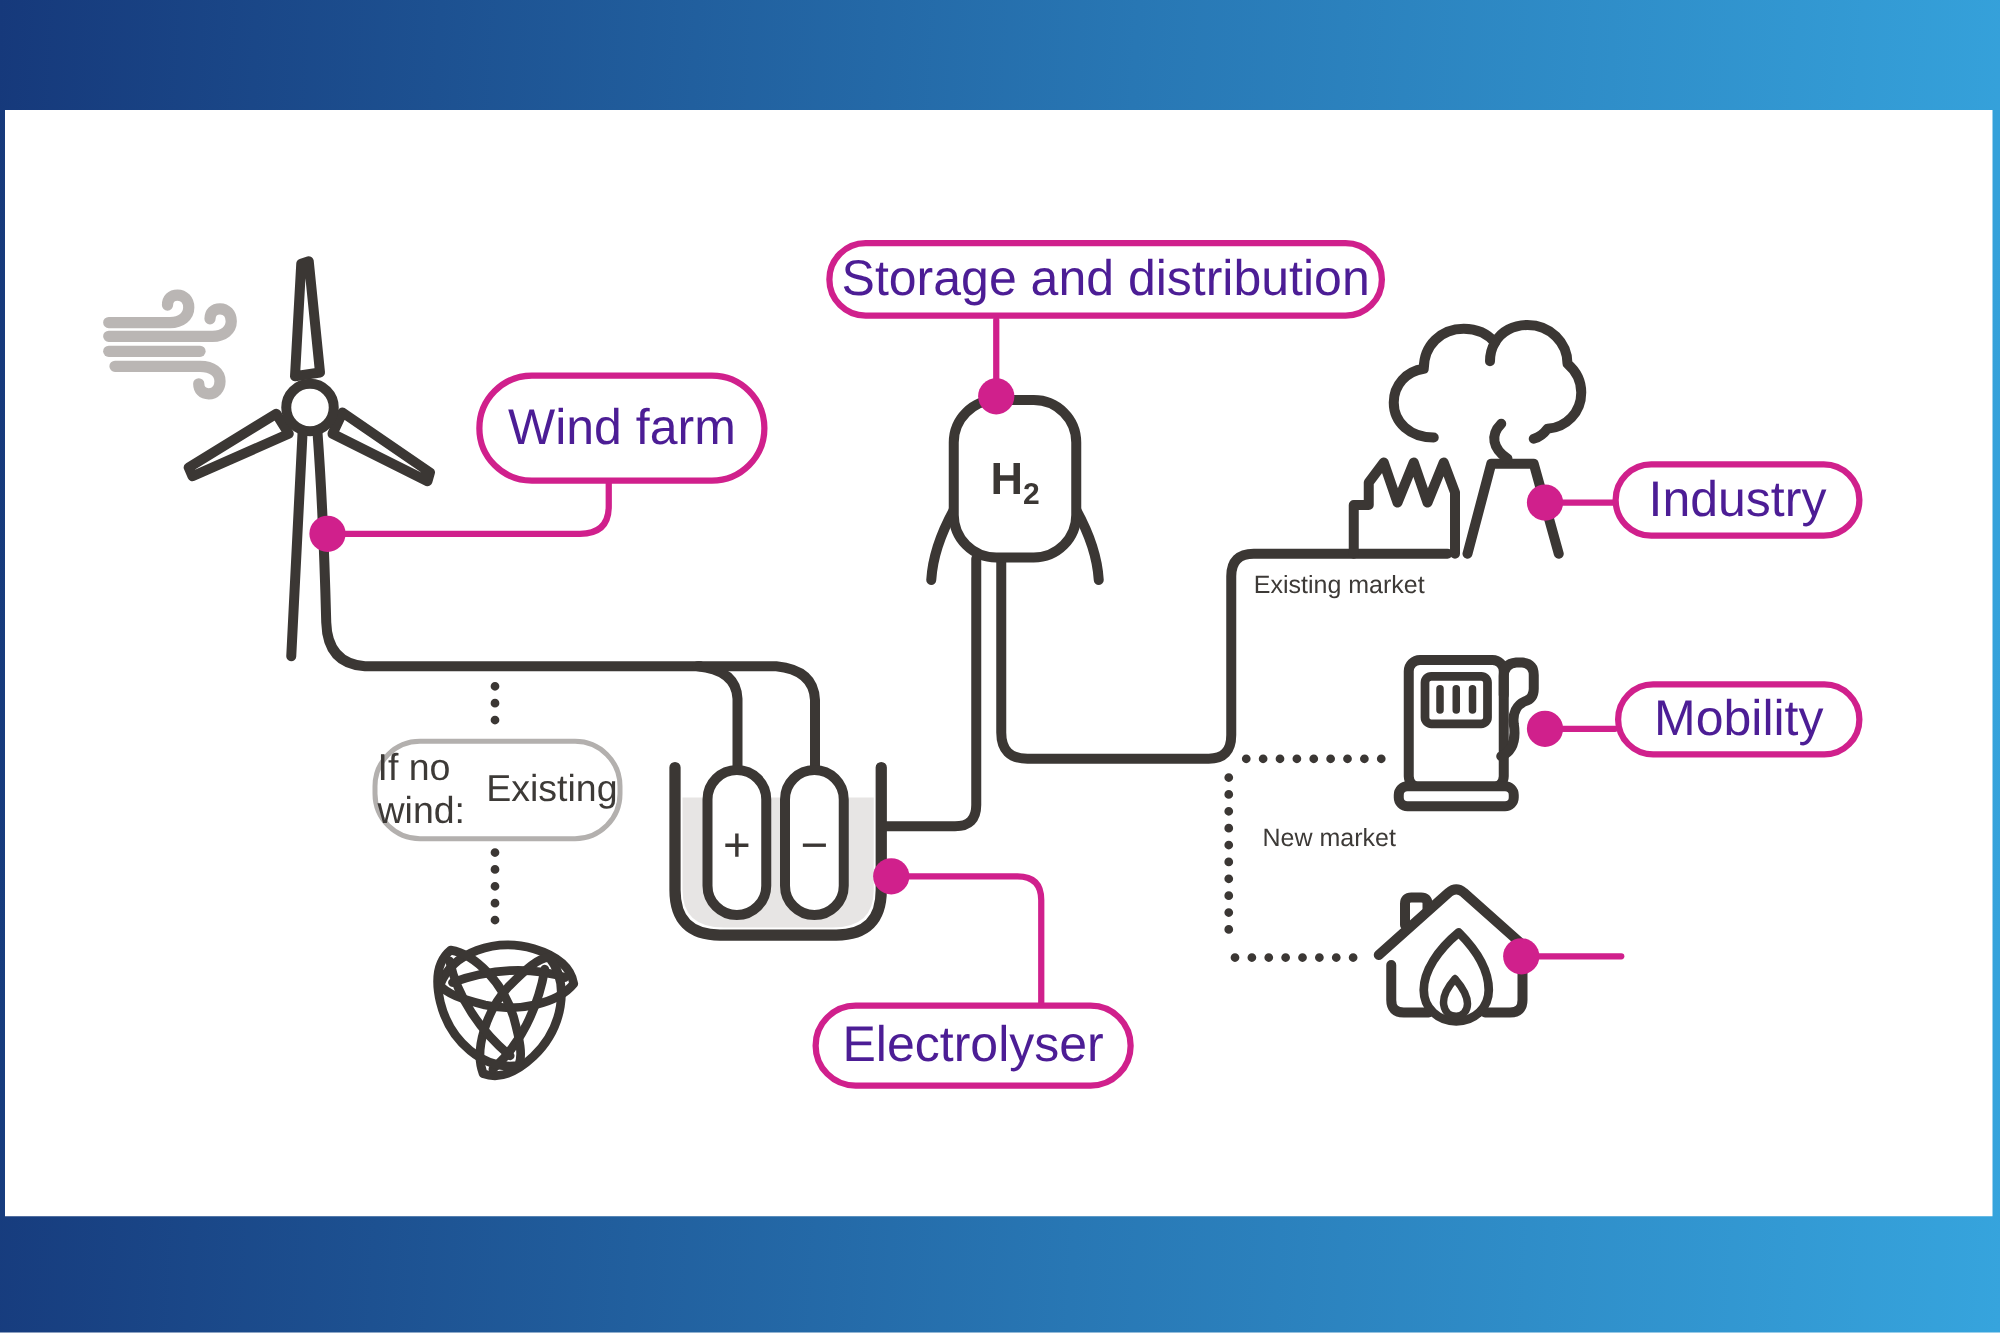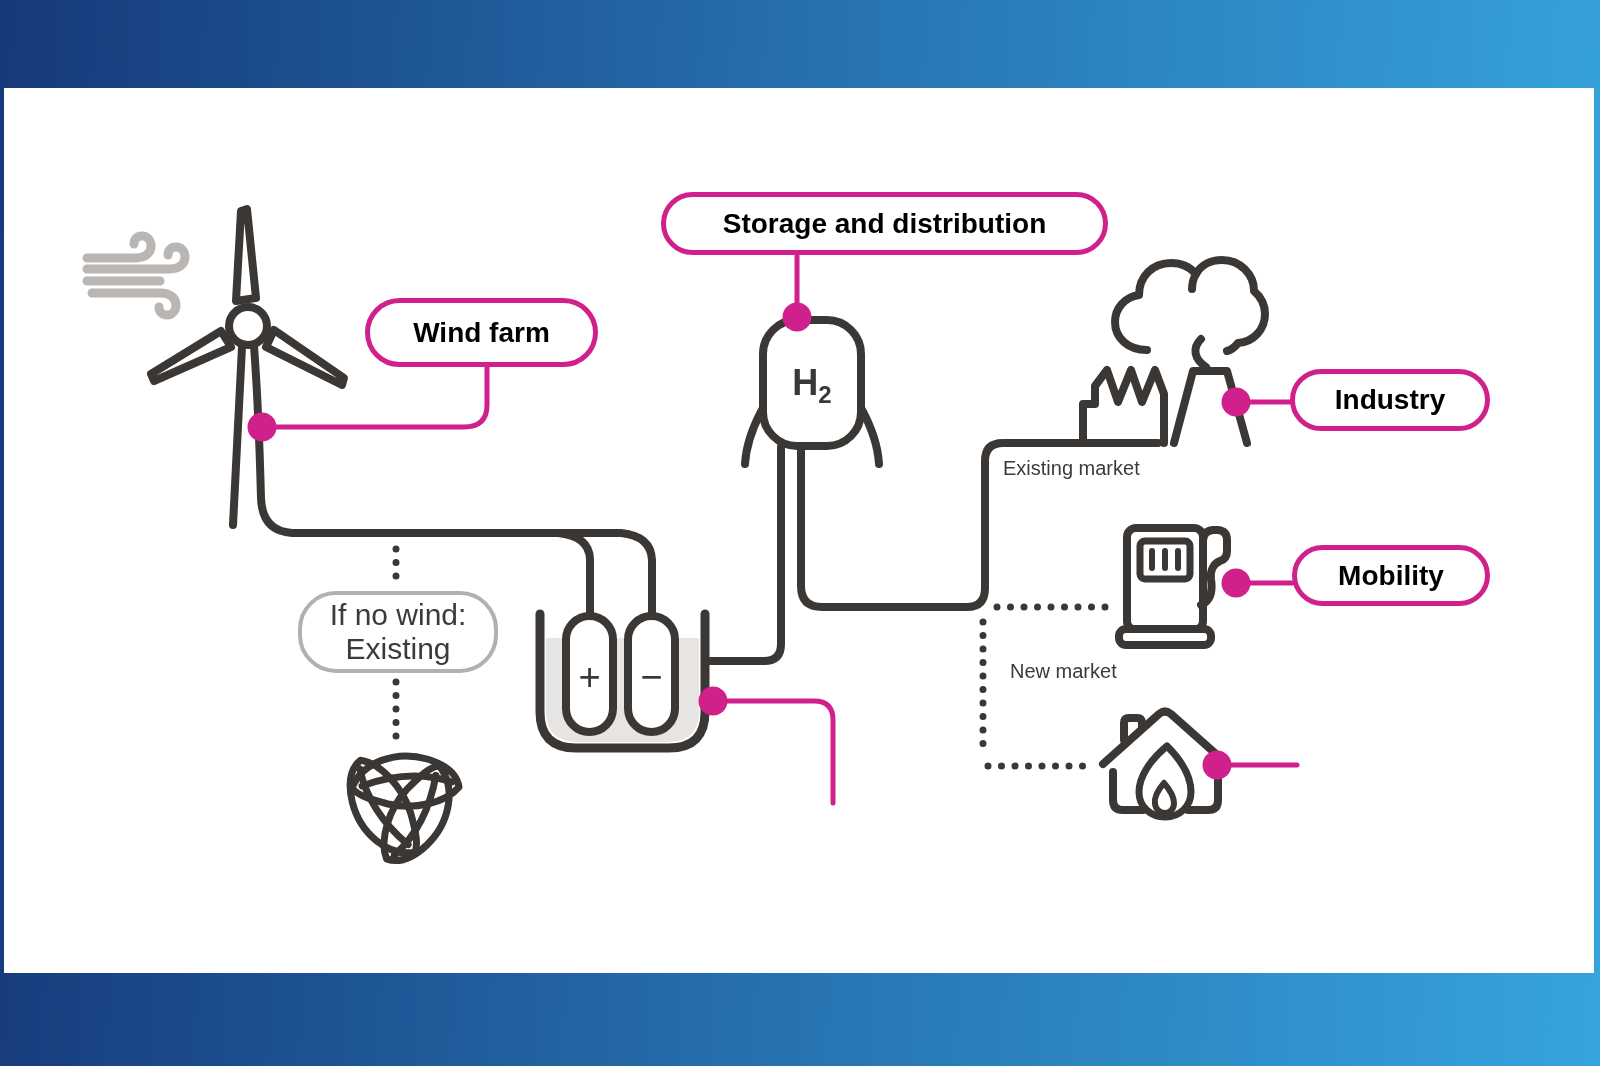--- a/index.html
+++ b/index.html
@@ -2,25 +2,25 @@
 <html><head>
 <meta charset="utf-8">
 <style>
   html,body{margin:0;padding:0;}
   body{font-family:"Liberation Sans","DejaVu Sans",sans-serif;}
   .stage{position:relative;width:1600px;height:1066px;overflow:hidden;
          background:linear-gradient(93deg,#16397B 0%,#2877B4 55%,#36A4DD 100%);}
   .paper{position:absolute;left:4px;top:88px;width:1590px;height:885px;background:#FFFFFF;}
   .art{position:absolute;left:0;top:0;width:1600px;height:1066px;}
   .pill{position:absolute;background:#FFFFFF;border:5px solid #D0208C;border-radius:999px;
-        color:#000000;font-weight:700;font-size:28px;display:flex;align-items:center;
+        color:#4c1d95;font-weight:400;font-size:40px;display:flex;align-items:center;
         justify-content:center;white-space:nowrap;box-sizing:border-box;}
   .pill-gray{position:absolute;background:#FFFFFF;border:4px solid #B3B0AE;border-radius:38px;
         color:#3D3A37;font-weight:400;font-size:30px;line-height:1.15;display:flex;
-        flex-direction:column;align-items:center;justify-content:center;box-sizing:border-box;}
+        align-items:center;justify-content:center;box-sizing:border-box;}
   .plainlabel{position:absolute;color:#3D3A37;font-size:20px;font-weight:400;white-space:nowrap;}
   .h2label{position:absolute;color:#3B3734;font-size:36px;font-weight:600;text-align:center;}
   .h2label sub{font-size:24px;}
   .electrode-sign{position:absolute;color:#3B3734;font-size:38px;font-weight:400;
         text-align:center;line-height:38px;}
 </style>
 </head>
 <body>
 
 <div class="stage">
@@ -120,29 +120,30 @@
     <g fill="#D0208C" stroke="none">
       <circle cx="262" cy="427" r="14.5"></circle>
       <circle cx="797" cy="317" r="14.5"></circle>
       <circle cx="713" cy="701" r="14.5"></circle>
       <circle cx="1236" cy="402" r="14.5"></circle>
       <circle cx="1236" cy="583" r="14.5"></circle>
       <circle cx="1217" cy="765" r="14.5"></circle>
     </g>
   </svg>
 
-  <div class="pill" style="left:365px;top:298px;width:233px;height:69px;">Wind farm</div>
+  <div class="pill" style="left:381px;top:298px;width:233px;height:89px;">Wind farm</div>
 
   <div class="pill" style="left:661px;top:192px;width:447px;height:63px;">Storage and distribution</div>
 
   <div class="pill" style="left:1290px;top:369px;width:200px;height:62px;">Industry</div>
 
   <div class="pill" style="left:1292px;top:545px;width:198px;height:61px;">Mobility</div>
 
 
+  <div class="pill" style="left:650px;top:802px;width:257px;height:69px;">Electrolyser</div>
 
   <div class="pill-gray" style="left:298px;top:591px;width:200px;height:82px;">
     <span>If no wind:</span>
     <span>Existing</span>
   </div>
 
   <div class="plainlabel" style="left:1003px;top:457px;">Existing market</div>
 
   <div class="plainlabel" style="left:1010px;top:660px;">New market</div>
 

